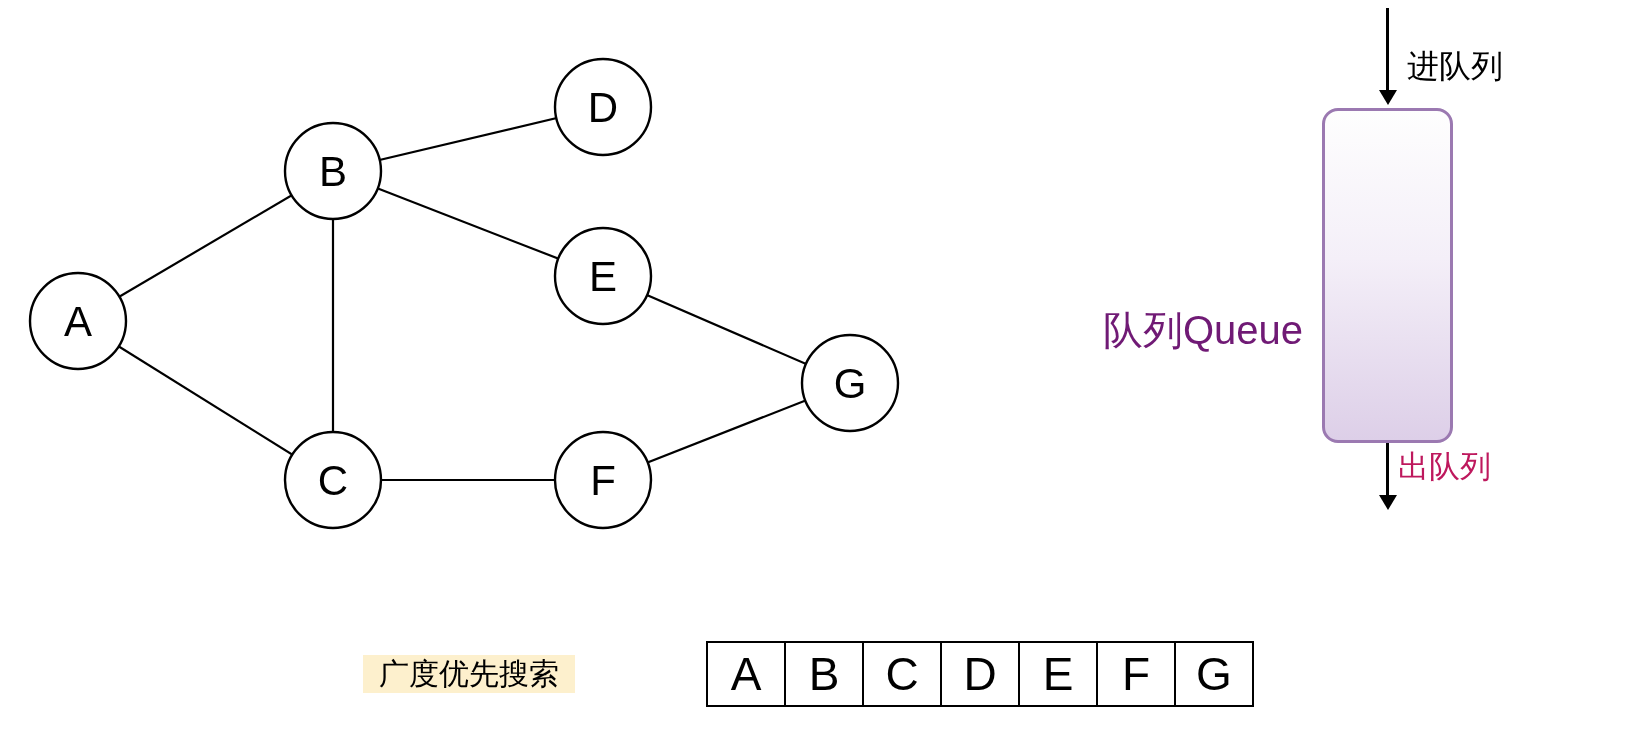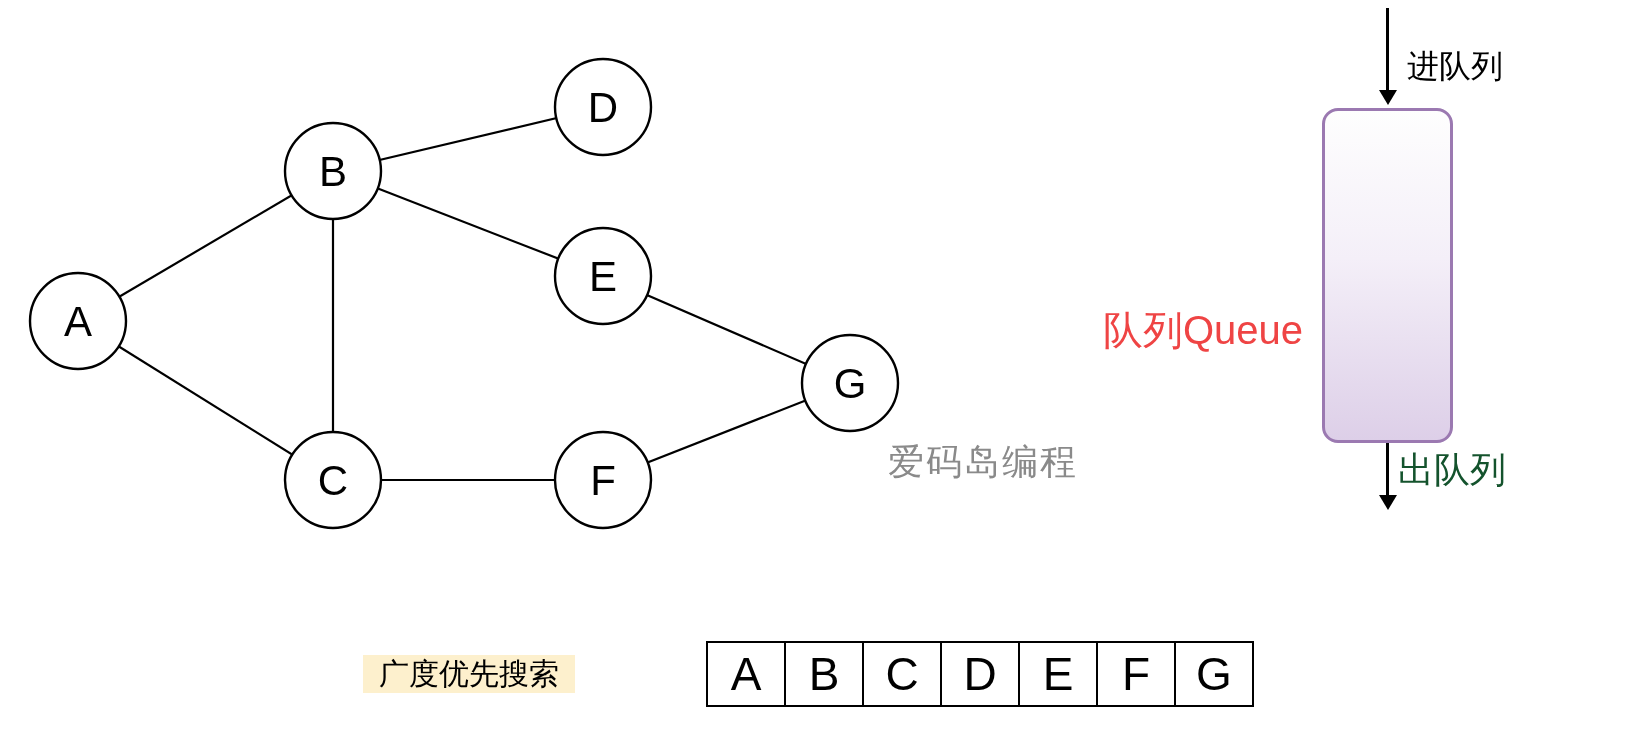--- a/index.html
+++ b/index.html
@@ -35,26 +35,26 @@
     border: 3px solid #9b79b1;
     border-radius: 16px;
     background: linear-gradient(to bottom, #fefefe 0%, #f4eff8 45%, #ddcfe8 100%);
   }
   #enqueue-label {
     position: absolute; left: 1398px; top: 45px;
     font-size: 32px; color: #000; white-space: nowrap; margin-left: 9px;
   }
   #dequeue-label {
     position: absolute; left: 1398px; top: 446px;
-    font-size: 36px; color: #14532d; white-space: nowrap;
+    font-size: 31px; color: #be185d; white-space: nowrap;
   }
   #queue-title {
     position: absolute; left: 1060px; top: 303px; width: 243px;
     text-align: right;
-    font-size: 40px; color: #ef4444; white-space: nowrap;
+    font-size: 40px; color: #701a75; white-space: nowrap;
   }
 
   
   #watermark {
     position: absolute; left: 888px; top: 438px;
     font-size: 36px; color: #8a8a8a;
     font-family: "DejaVu Serif", serif;
     letter-spacing: 2px;
     white-space: nowrap;
   }
@@ -120,21 +120,20 @@
   <div id="queue-rect"></div>
 
   <div id="queue-title">队列Queue</div>
 
   <div class="varrow" style="left:1379px; top:443px; width:18px; height:67px;">
     <div class="shaft"></div>
     <div class="head"></div>
   </div>
   <div id="dequeue-label">出队列</div>
 
-  <div id="watermark">爱码岛编程</div>
 
   <div id="bfs-label">广度优先搜索</div>
   <div id="result-row">
       <div class="result-cell">A</div>
       <div class="result-cell">B</div>
       <div class="result-cell">C</div>
       <div class="result-cell">D</div>
       <div class="result-cell">E</div>
       <div class="result-cell">F</div>
       <div class="result-cell">G</div>

